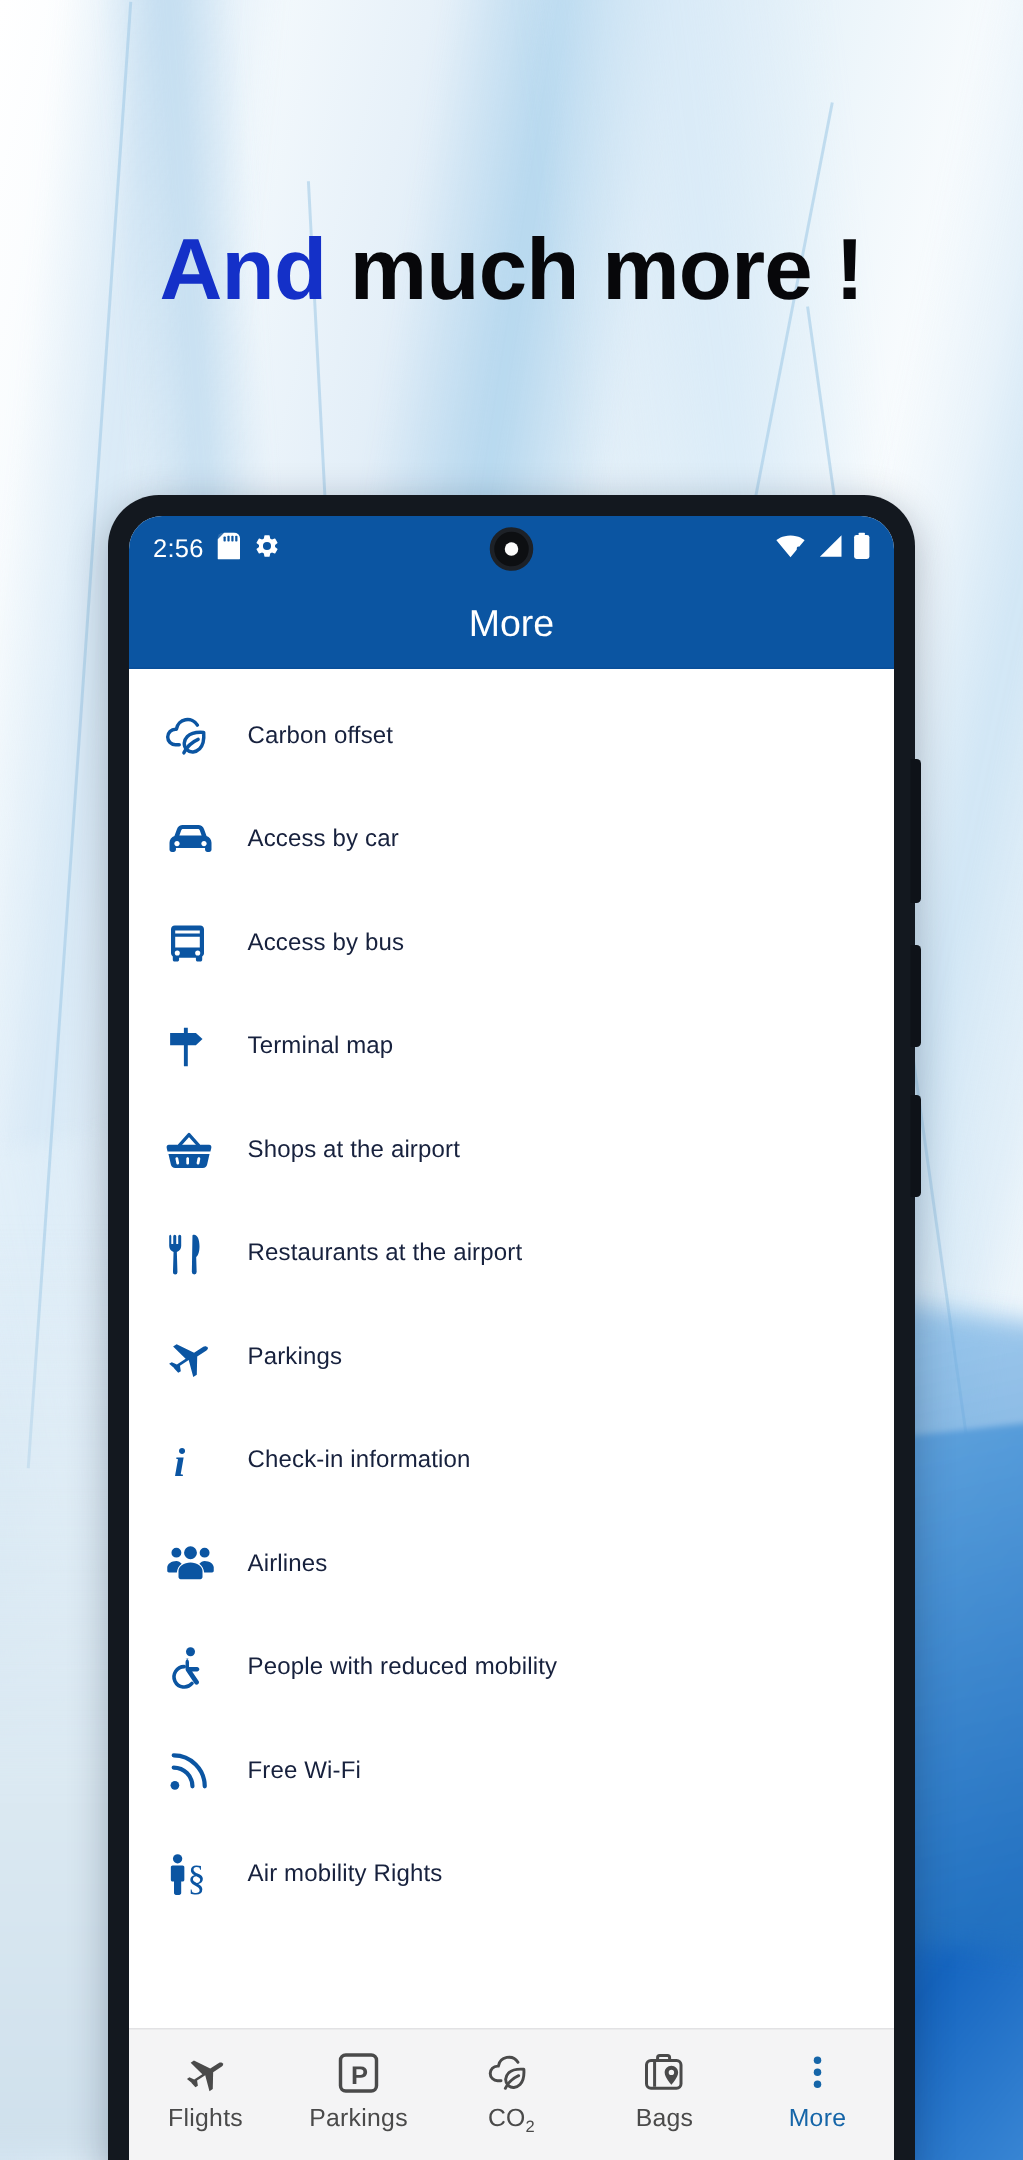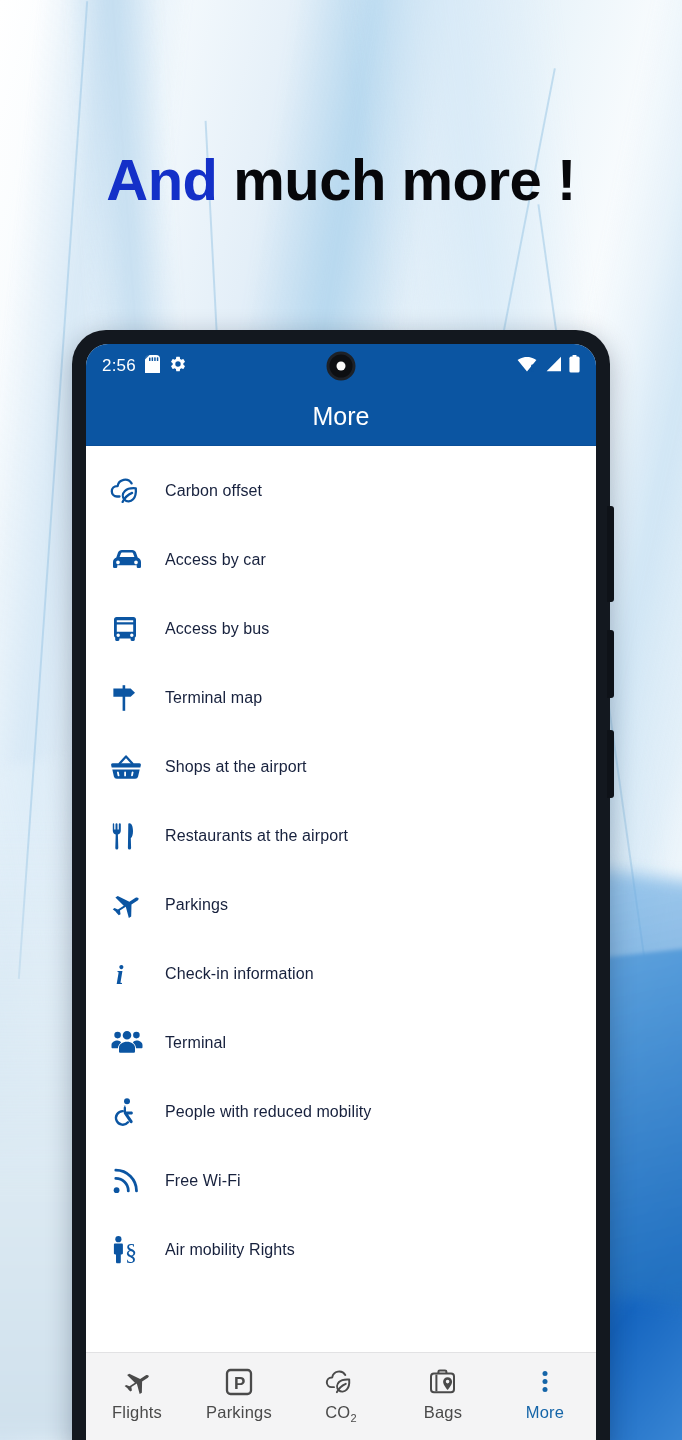--- a/index.html
+++ b/index.html
@@ -324,21 +324,21 @@
         </span>
         <span class="row-label">Check-in information</span>
       </div>
 
       <div class="row">
         <span class="row-icon">
           <svg width="34" height="26" viewBox="0 0 34 26">
               <path fill="#0b55a2" d="M7.6 8.4a3.3 3.3 0 1 0 0-6.6 3.3 3.3 0 0 0 0 6.6zm18.8 0a3.3 3.3 0 1 0 0-6.6 3.3 3.3 0 0 0 0 6.6zM17 9.5a4.3 4.3 0 1 0 0-8.6 4.3 4.3 0 0 0 0 8.6zM7.6 10.6c-3.2 0-6.1 1.9-6.1 4.3v2.3c0 .6.5 1.1 1.1 1.1h5.3c.2-2.3 1.4-4.4 3.2-5.8-.9-1.2-2.2-1.9-3.5-1.9zm18.8 0c-1.3 0-2.6.7-3.5 1.9 1.8 1.4 3 3.5 3.2 5.8h5.3c.6 0 1.1-.5 1.1-1.1v-2.3c0-2.4-2.9-4.3-6.1-4.3zM17 11.7c-4.3 0-8 2.5-8 5.6v4.1c0 .8.6 1.4 1.4 1.4h13.2c.8 0 1.4-.6 1.4-1.4v-4.1c0-3.1-3.7-5.6-8-5.6z"></path>
             </svg>
         </span>
-        <span class="row-label">Terminal</span>
+        <span class="row-label">Airlines</span>
       </div>
 
       <div class="row">
         <span class="row-icon">
           <svg width="30" height="30" viewBox="0 0 30 30">
               <circle cx="17" cy="4.2" r="3" fill="#0b55a2"></circle>
               <path fill="#0b55a2" d="M14.3 8.6c1.4 0 2.5 1.1 2.5 2.5v3.3h5.4c.8 0 1.5.7 1.5 1.5s-.7 1.5-1.5 1.5h-3.3l4.3 6.3c.5.7.3 1.7-.4 2.2s-1.7.3-2.2-.4l-5.7-8.5c-.3-.4-.4-.9-.4-1.4V11c0-1.4 1.1-2.4 2.5-2.4z" transform="translate(-0.8,0)"></path>
               <path fill="none" stroke="#0b55a2" stroke-width="2.4" stroke-linecap="round" d="M12.8 14.1a6.8 6.8 0 1 0 5.2 11.2"></path>
             </svg>
         </span>

